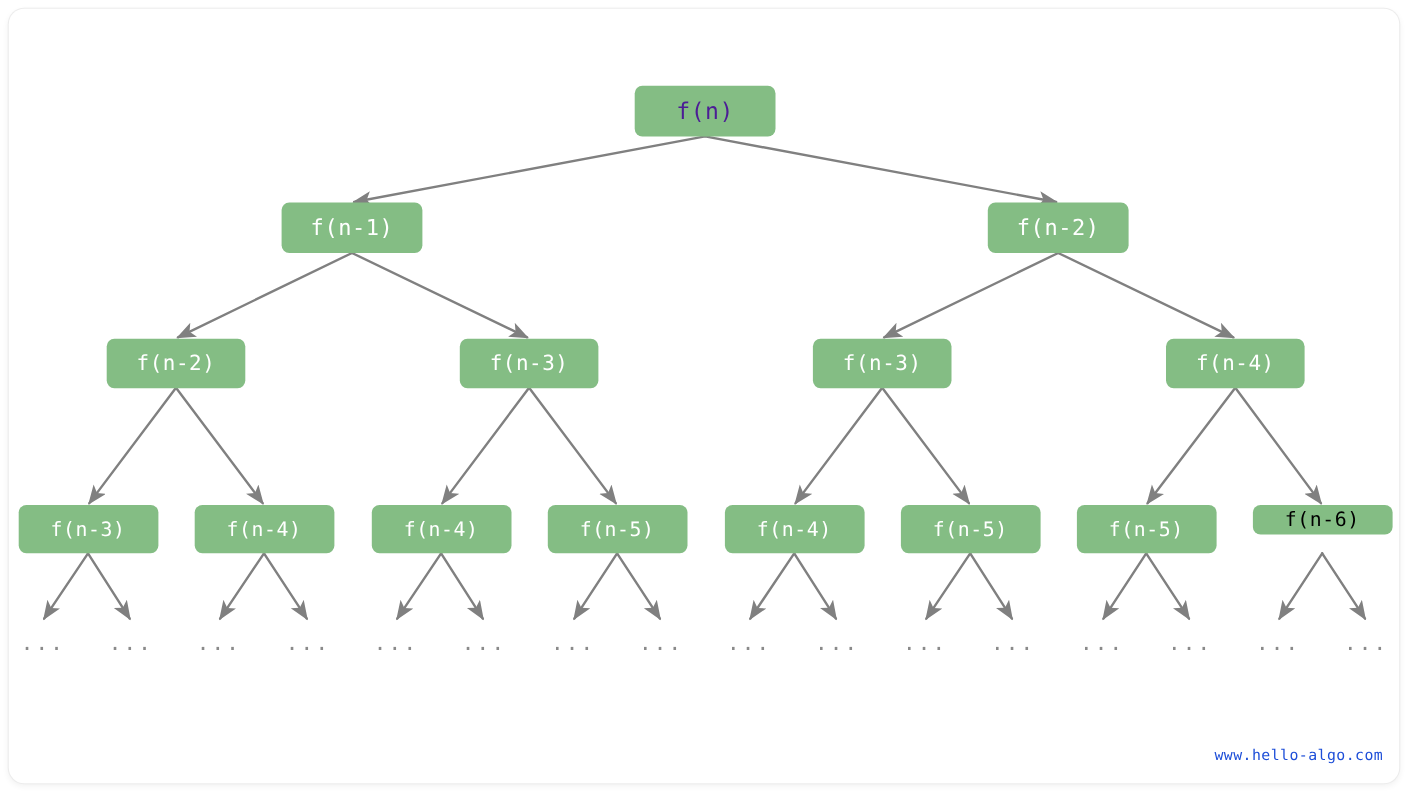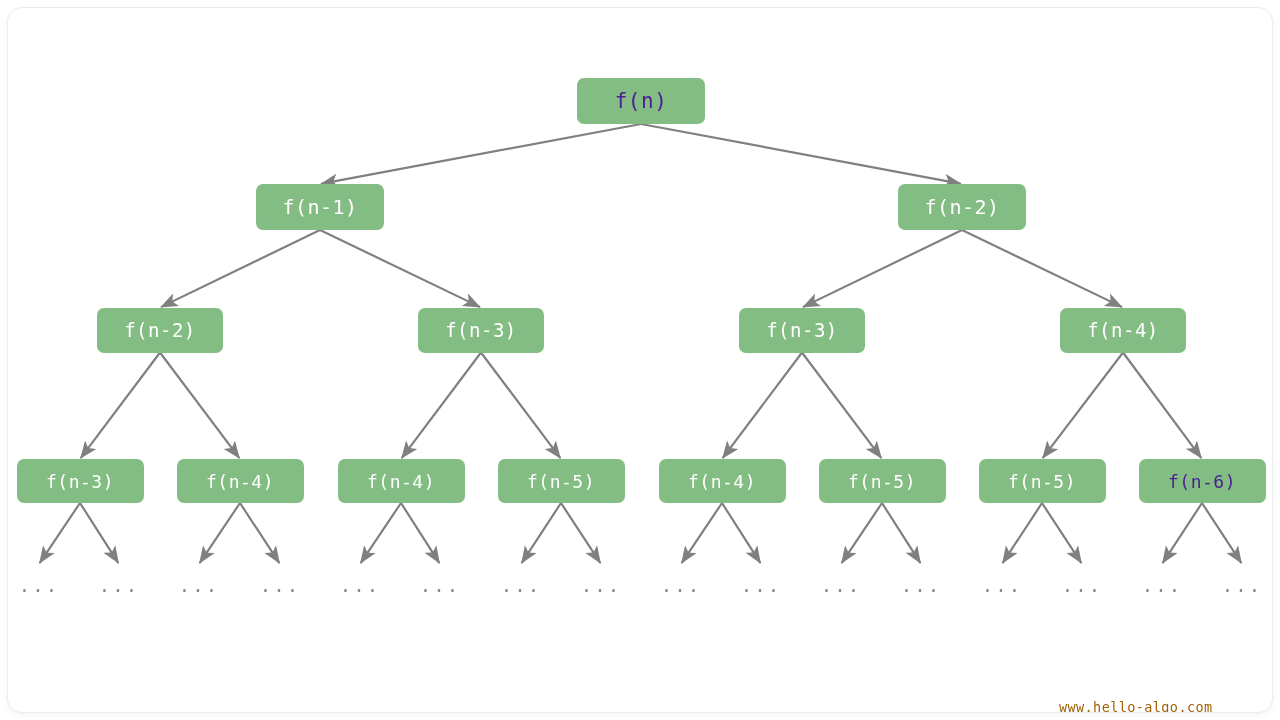--- a/index.html
+++ b/index.html
@@ -148,21 +148,21 @@
         </div>
         <div class="node" style="left: 658.5px; top: 459px; width: 127px; height: 44px; font-size: 18px; background: rgb(132, 189, 132); color: rgb(255, 255, 255);">
           <span>f(n-4)</span>
         </div>
         <div class="node" style="left: 818.5px; top: 459px; width: 127px; height: 44px; font-size: 18px; background: rgb(132, 189, 132); color: rgb(255, 255, 255);">
           <span>f(n-5)</span>
         </div>
         <div class="node" style="left: 978.5px; top: 459px; width: 127px; height: 44px; font-size: 18px; background: rgb(132, 189, 132); color: rgb(255, 255, 255);">
           <span>f(n-5)</span>
         </div>
-        <div class="node" style="left: 1138.5px; top: 459px; width: 127px; height: 44px; font-size: 18px; background: rgb(132, 189, 132); color: #4c1d95;">
+        <div class="node" style="left: 1138.5px; top: 459px; width: 127px; height: 27px; font-size: 18px; background: rgb(132, 189, 132); color: #000000;">
           <span>f(n-6)</span>
         </div>
       </div>
     <div id="ellipsis-layer">
         <div class="ellipsis" style="left: 9px; top: 576px; width: 60px; color: rgb(138, 138, 138);">...</div>
         <div class="ellipsis" style="left: 89px; top: 576px; width: 60px; color: rgb(138, 138, 138);">...</div>
         <div class="ellipsis" style="left: 169px; top: 576px; width: 60px; color: rgb(138, 138, 138);">...</div>
         <div class="ellipsis" style="left: 250px; top: 576px; width: 60px; color: rgb(138, 138, 138);">...</div>
         <div class="ellipsis" style="left: 330px; top: 576px; width: 60px; color: rgb(138, 138, 138);">...</div>
         <div class="ellipsis" style="left: 410px; top: 576px; width: 60px; color: rgb(138, 138, 138);">...</div>
@@ -170,15 +170,15 @@
         <div class="ellipsis" style="left: 571px; top: 576px; width: 60px; color: rgb(138, 138, 138);">...</div>
         <div class="ellipsis" style="left: 651px; top: 576px; width: 60px; color: rgb(138, 138, 138);">...</div>
         <div class="ellipsis" style="left: 731px; top: 576px; width: 60px; color: rgb(138, 138, 138);">...</div>
         <div class="ellipsis" style="left: 811px; top: 576px; width: 60px; color: rgb(138, 138, 138);">...</div>
         <div class="ellipsis" style="left: 891px; top: 576px; width: 60px; color: rgb(138, 138, 138);">...</div>
         <div class="ellipsis" style="left: 972px; top: 576px; width: 60px; color: rgb(138, 138, 138);">...</div>
         <div class="ellipsis" style="left: 1052px; top: 576px; width: 60px; color: rgb(138, 138, 138);">...</div>
         <div class="ellipsis" style="left: 1132px; top: 576px; width: 60px; color: rgb(138, 138, 138);">...</div>
         <div class="ellipsis" style="left: 1212px; top: 576px; width: 60px; color: rgb(138, 138, 138);">...</div>
       </div>
-    <div id="watermark" style="left: 1059px; top: 679px; color: #a16207; margin-top: 20px;">www.hello-algo.com</div>
+    <div id="watermark" style="left: 1104px; top: 679px; color: #1d4ed8;">www.hello-algo.com</div>
   </div>
 </div>
 
 </body></html>

